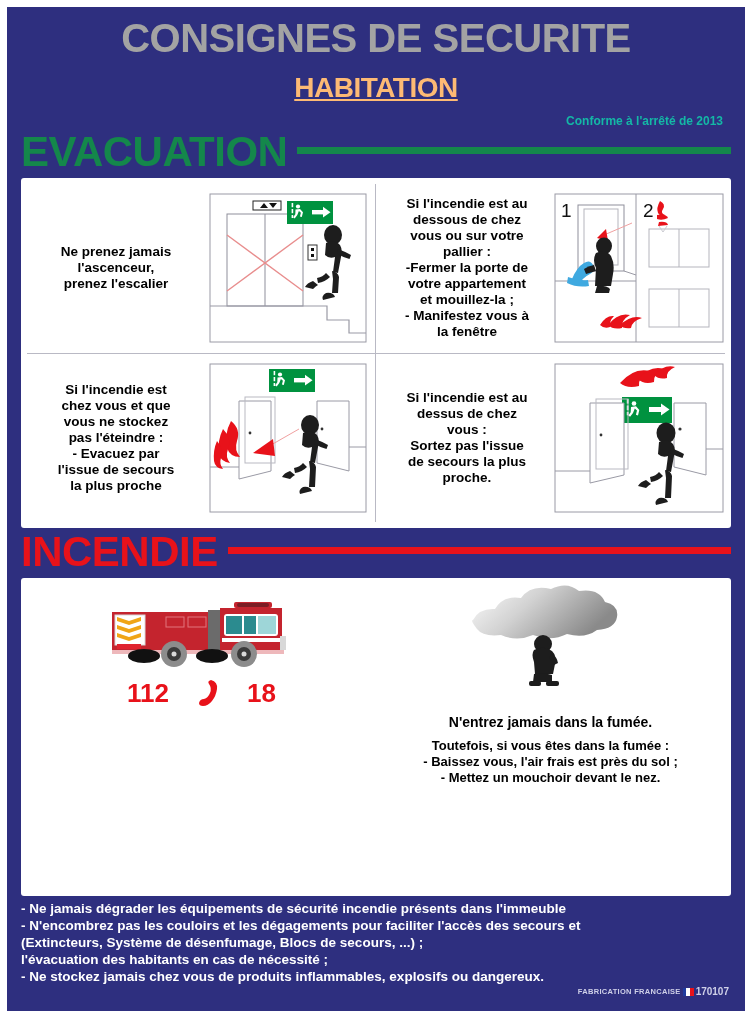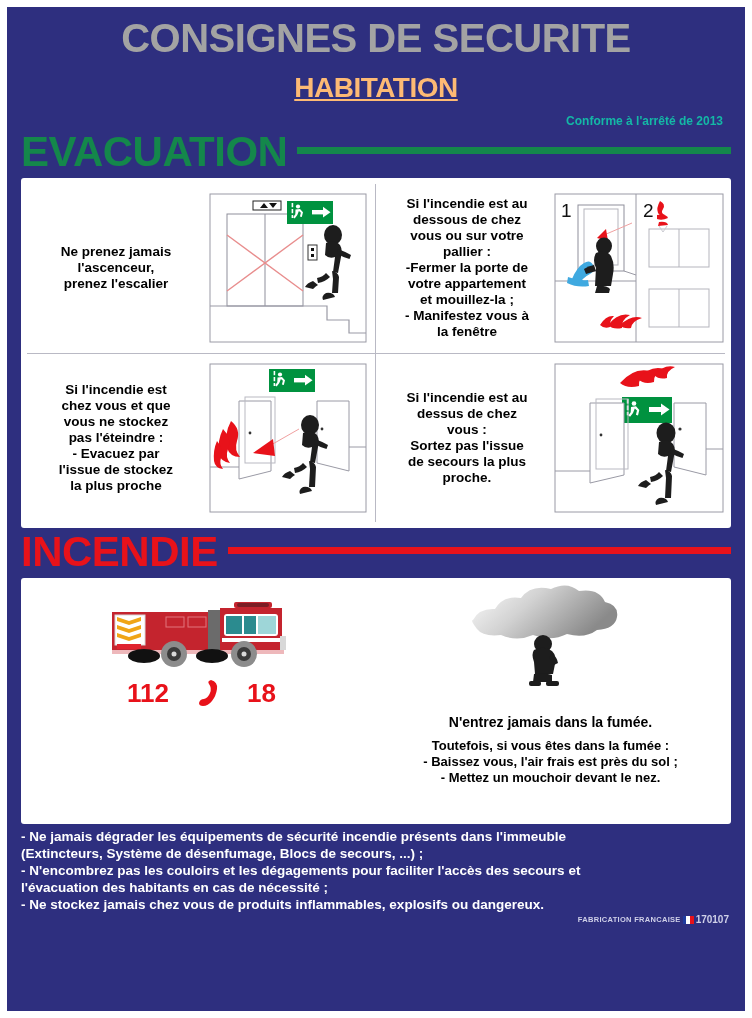--- a/index.html
+++ b/index.html
@@ -53,21 +53,21 @@
   .evac-cell.left-cell{padding-right:4px;}
   .evac-cell.right-cell{border-left:1px solid #b9b9c4;padding-left:6px;}
   .cap{
     flex:0 0 172px;text-align:center;color:#000;font-weight:bold;
     font-size:13.5px;line-height:16px;padding:0 3px;
   }
   .cap.narrow{flex:0 0 165px;}
   .fig{flex:1;display:flex;align-items:center;justify-content:center;height:100%;}
   .fig svg{display:block;}
   
-  .inc-card{height:246px;display:flex;flex-direction:column;}
+  .inc-card{height:318px;display:flex;flex-direction:column;}
   .inc-top{display:flex;flex:1;}
   .inc-col{flex:1;display:flex;flex-direction:column;align-items:center;}
   .numbers{
     display:flex;align-items:center;justify-content:center;gap:26px;
     margin-top:4px;
   }
   .num{color:#e8121a;font-size:26px;font-weight:bold;line-height:26px;}
   .phone-ic{width:26px;height:30px;}
   .inc-text{
     text-align:center;color:#000;font-weight:bold;font-size:14px;
@@ -236,21 +236,21 @@
 
     <div class="evac-row">
 
       <div class="evac-cell left-cell">
         <div class="cap">
           <span>Si l'incendie est</span><br>
           <span>chez vous  et que</span><br>
           <span>vous ne stockez</span><br>
           <span>pas l'éteindre :</span><br>
           <span>- Evacuez par</span><br>
-          <span>l'issue de stockez</span><br>
+          <span>l'issue de secours</span><br>
           <span>la plus proche</span>
         </div>
         <div class="fig">
           <svg width="158" height="150" viewBox="0 0 158 150">
             <rect x="1" y="1" width="156" height="148" fill="#fff" stroke="#9a9aa5" stroke-width="1"></rect>
 
             <g>
               <rect x="60" y="6" width="46" height="23" fill="#00923f"></rect>
               <g fill="#ffffff">
                 <circle cx="71" cy="11.5" r="2.1"></circle>
@@ -448,22 +448,22 @@
           <span>- Baissez vous, l'air frais est près du sol ;</span><br>
           <span>- Mettez un mouchoir devant le nez.</span>
         </div>
       </div>
     </div>
 
   </div>
 
   <div class="footer">
     <div>- Ne jamais dégrader les équipements de sécurité incendie présents dans l'immeuble</div>
+    <div>- N'encombrez pas les couloirs et les dégagements pour faciliter l'accès des secours et</div>
     <div>(Extincteurs, Système de désenfumage, Blocs de secours, ...) ;</div>
-    <div>- N'encombrez pas les couloirs et les dégagements pour faciliter l'accès des secours et</div>
     <div>l'évacuation des habitants en cas de nécessité ;</div>
     <div>- Ne stockez jamais chez vous de produits inflammables, explosifs ou dangereux.</div>
   </div>
 
   <div class="fabline">
     <span class="fabtxt">FABRICATION FRANCAISE</span>
     <span class="flag">
         <i class="b"></i>
         <i class="w"></i>
         <i class="r"></i>

